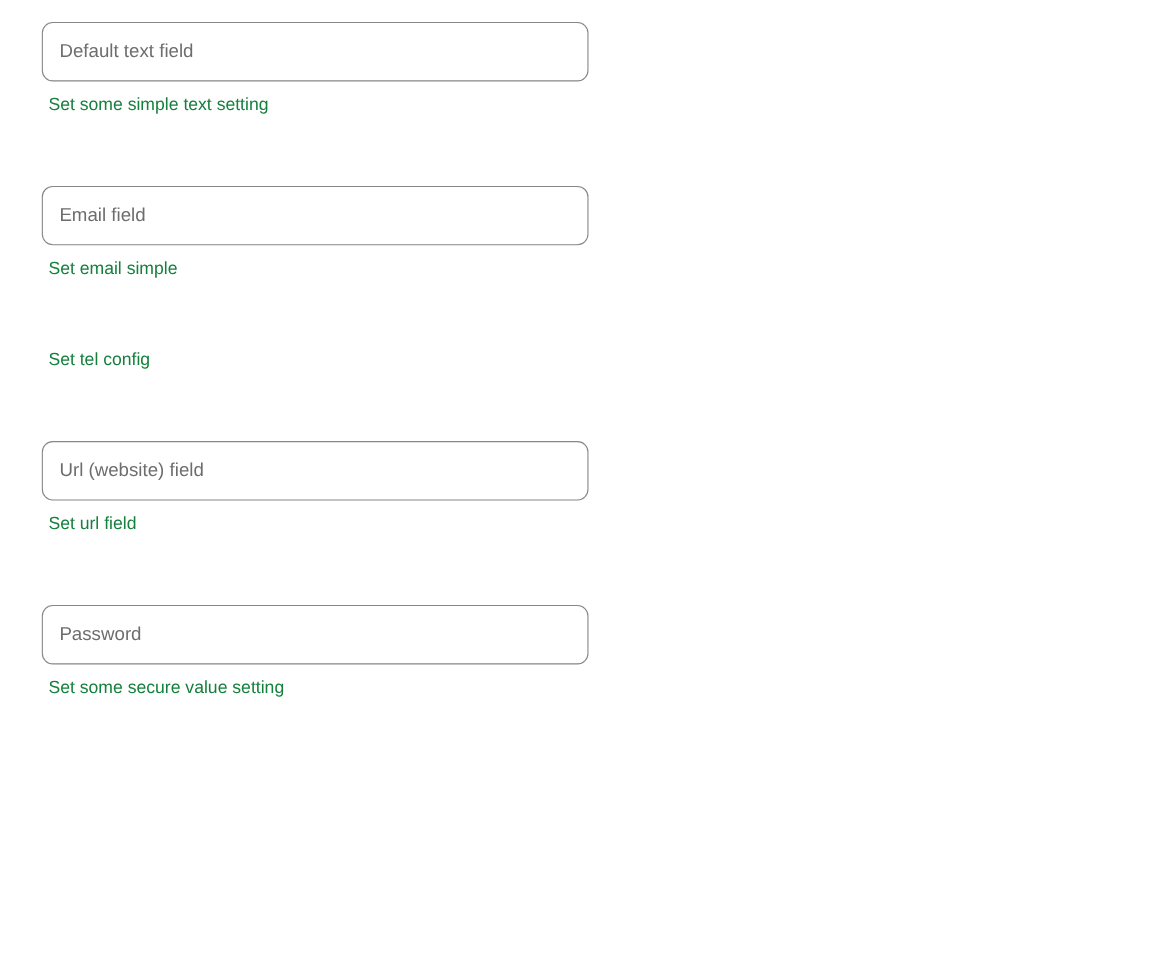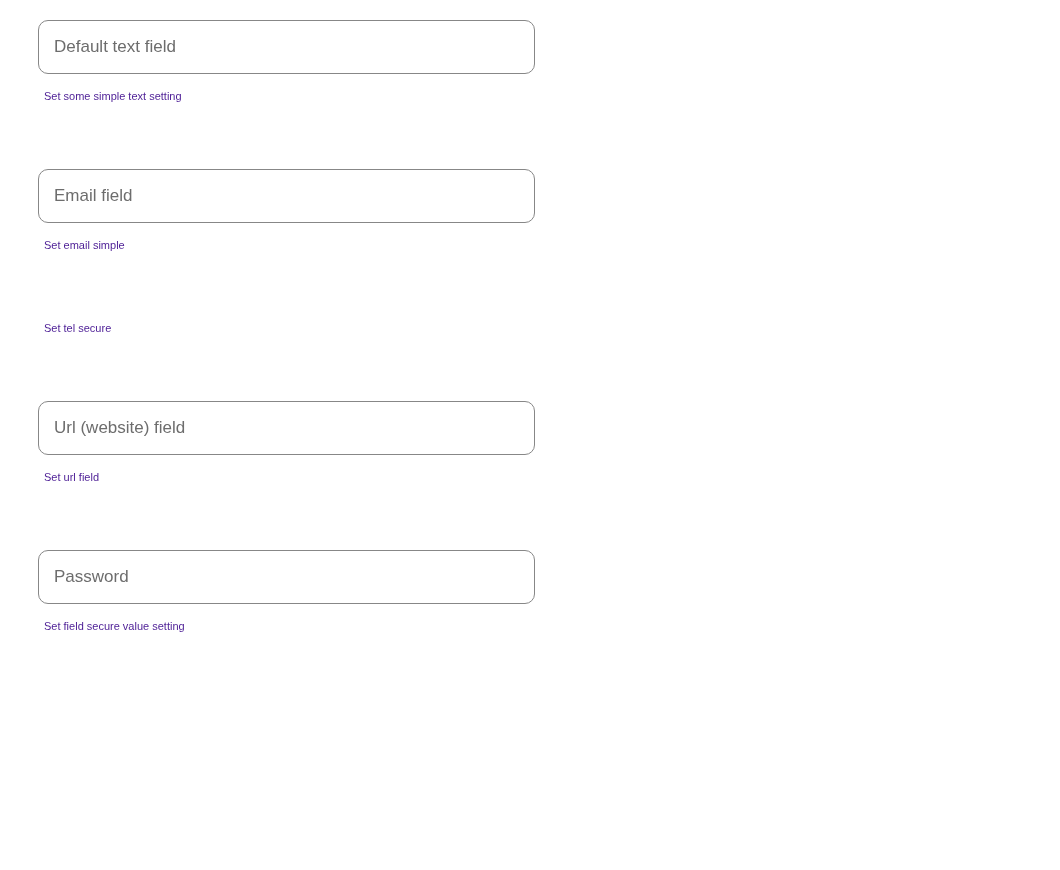--- a/index.html
+++ b/index.html
@@ -39,48 +39,48 @@
   
   input[type=number]::-webkit-inner-spin-button,
   input[type=number]::-webkit-outer-spin-button {
     -webkit-appearance: none;
     margin: 0;
   }
   input[type=number] { -moz-appearance: textfield; appearance: textfield; }
   .helper-text {
     margin-top: 12px;
     margin-left: 7px;
-    font-size: 11px;
+    font-size: 16px;
     line-height: 20px;
-    color: #4c1d95;
+    color: #15803d;
   }
 </style>
 </head>
 <body>
 
 <div class="form-container">
 
   <div class="field-group">
     <input class="text-input" type="text" placeholder="Default text field" style="">
     <div class="helper-text">Set some simple text setting</div>
   </div>
 
   <div class="field-group">
     <input class="text-input" type="email" placeholder="Email field" style="">
     <div class="helper-text">Set email simple</div>
   </div>
 
   <div class="field-group">
-    <div class="helper-text">Set tel secure</div>
+    <div class="helper-text">Set tel config</div>
   </div>
 
   <div class="field-group">
     <input class="text-input" type="url" placeholder="Url (website) field" style="">
     <div class="helper-text">Set url field</div>
   </div>
 
 
   <div class="field-group">
     <input class="text-input" type="password" placeholder="Password" style="">
-    <div class="helper-text">Set field secure value setting</div>
+    <div class="helper-text">Set some secure value setting</div>
   </div>
 
 </div>
 
 </body></html>

